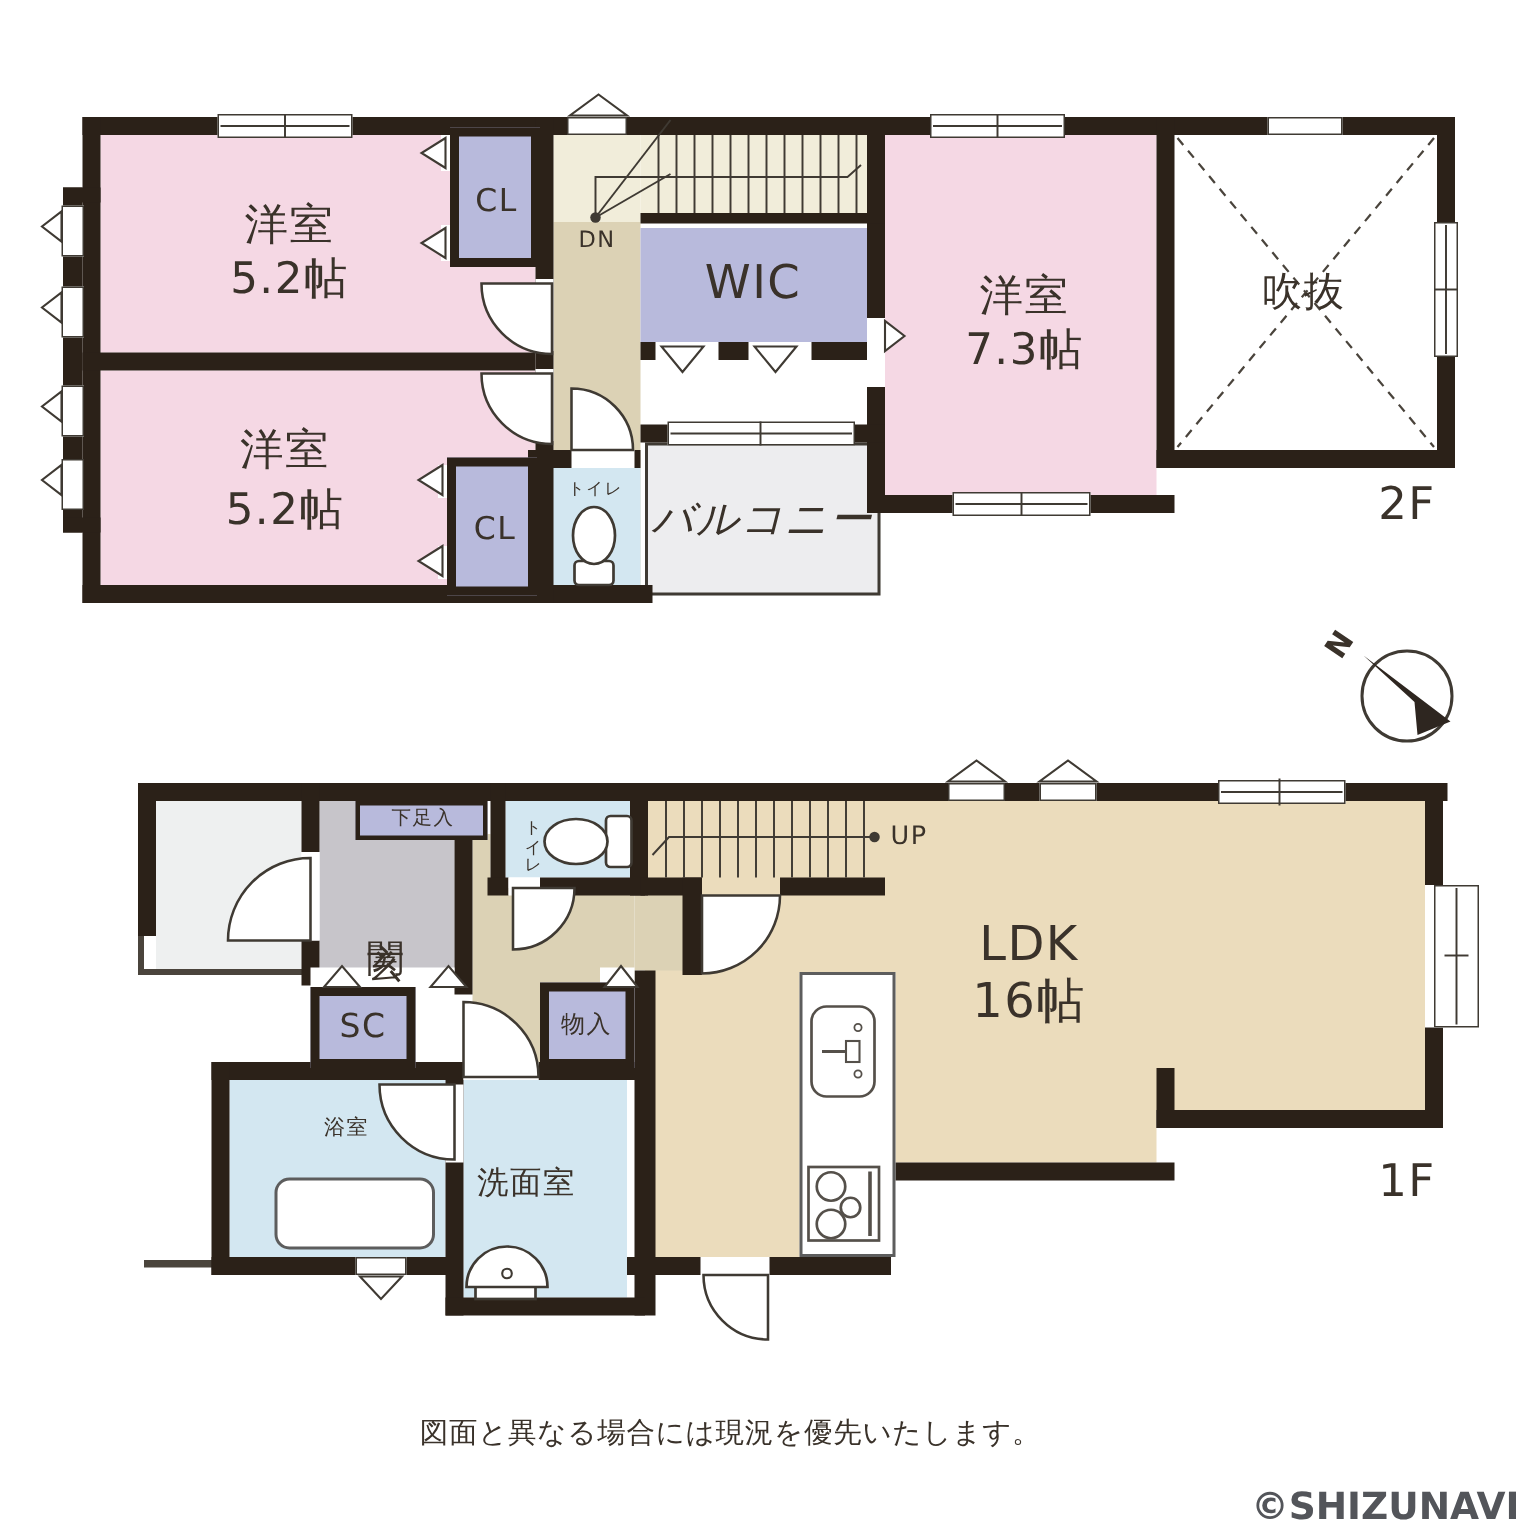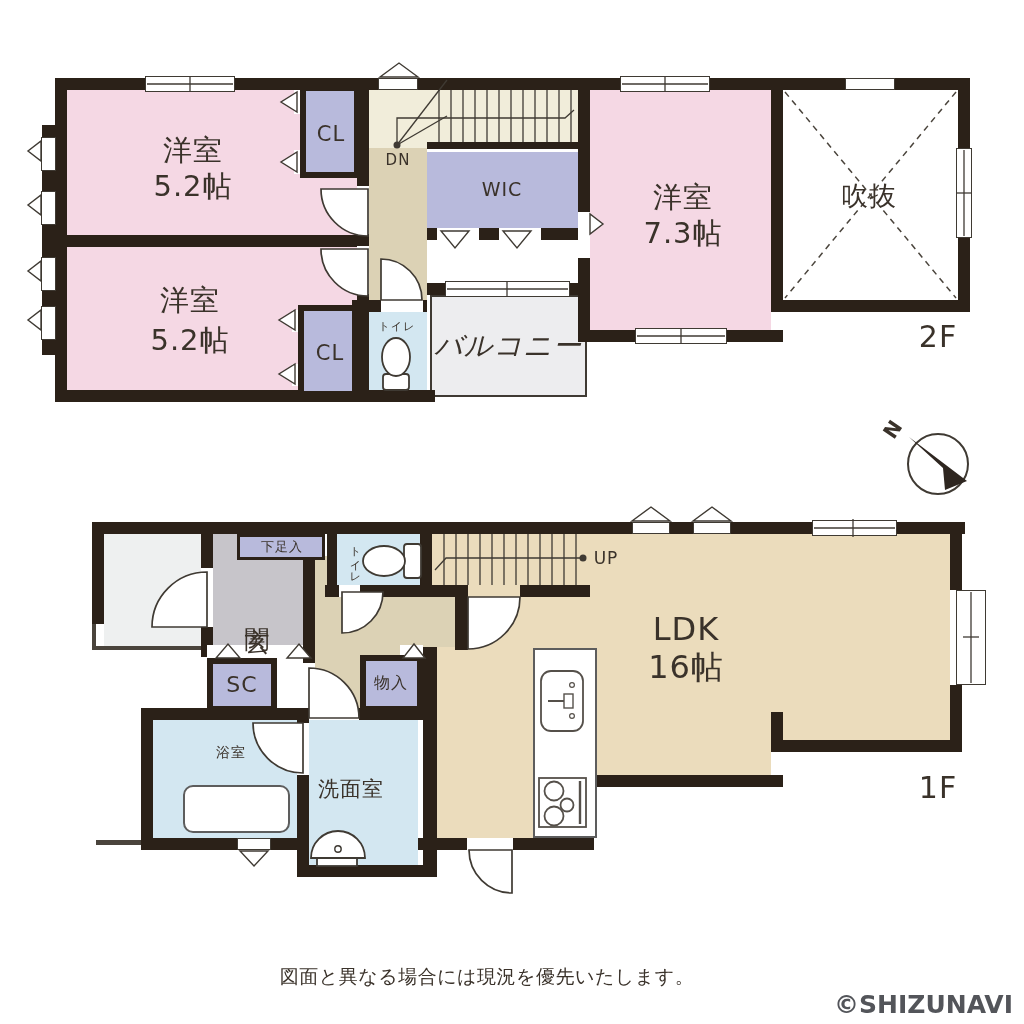--- a/index.html
+++ b/index.html
@@ -269,36 +269,36 @@
   </svg>
 
   <div class="lbl" style="left:193px;top:150px;font-size:29px;">洋室</div>
   <div class="lbl" style="left:193px;top:186px;font-size:29px;">5.2帖</div>
   <div class="lbl" style="left:190px;top:300px;font-size:29px;">洋室</div>
   <div class="lbl" style="left:190px;top:340px;font-size:29px;">5.2帖</div>
   <div class="lbl" style="left:683px;top:197px;font-size:29px;">洋室</div>
   <div class="lbl" style="left:683px;top:233px;font-size:29px;">7.3帖</div>
   <div class="lbl" style="left:331px;top:134px;font-size:21px;">CL</div>
   <div class="lbl" style="left:330px;top:353px;font-size:21px;">CL</div>
-  <div class="lbl" style="left:502px;top:189px;font-size:19px;">WIC</div>
+  <div class="lbl" style="left:502px;top:189px;font-size:31px;">WIC</div>
   <div class="lbl" style="left:398px;top:160px;font-size:15px;">DN</div>
   <div class="lbl" style="left:869px;top:195px;font-size:27px;">吹抜</div>
   <div class="lbl" style="left:397px;top:326px;font-size:11px;">トイレ</div>
   <div class="lbl" style="left:508px;top:346px;font-size:28px;font-style:italic;">バルコニー</div>
   <div class="lbl" style="left:938px;top:337px;font-size:30px;">2F</div>
   <div class="lbl" style="left:893px;top:429px;font-size:20px;font-weight:bold;transform:translate(-50%,-50%) rotate(-56deg);">N</div>
 
   <div class="lbl" style="left:282px;top:546px;font-size:13px;">下足入</div>
   <div class="lbl vlbl" style="left:257px;top:608px;font-size:25px;">玄関</div>
   <div class="lbl" style="left:242px;top:685px;font-size:22px;">SC</div>
   <div class="lbl vlbl" style="left:355px;top:558px;font-size:11px;">トイレ</div>
   <div class="lbl" style="left:606px;top:558px;font-size:17px;">UP</div>
   <div class="lbl" style="left:391px;top:683px;font-size:16px;">物入</div>
   <div class="lbl" style="left:231px;top:752px;font-size:14px;">浴室</div>
   <div class="lbl" style="left:351px;top:789px;font-size:21px;">洗面室</div>
   <div class="lbl" style="left:686px;top:629px;font-size:32px;">LDK</div>
   <div class="lbl" style="left:686px;top:667px;font-size:32px;">16帖</div>
   <div class="lbl" style="left:938px;top:788px;font-size:30px;">1F</div>
 
-  <div class="lbl" style="left:487px;top:976px;font-size:19px;letter-spacing:0.5px;">図面と異なる場合には現況を優先いたします。</div>
+  <div class="lbl" style="left:487px;top:956px;font-size:19px;letter-spacing:0.5px;">図面と異なる場合には現況を優先いたします。</div>
   <div class="lbl" style="left:1013px;top:1004px;font-size:25px;font-weight:bold;color:var(--watermark_gray);transform:translate(-100%,-50%);letter-spacing:0;">©SHIZUNAVI</div>
 
 </div>
 
 </body></html>

